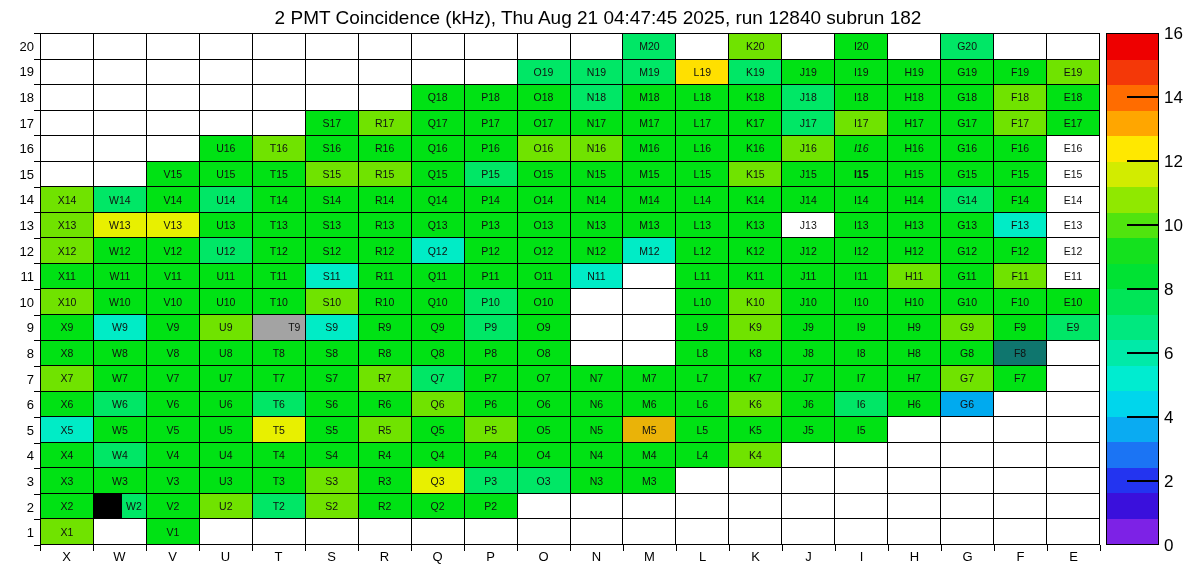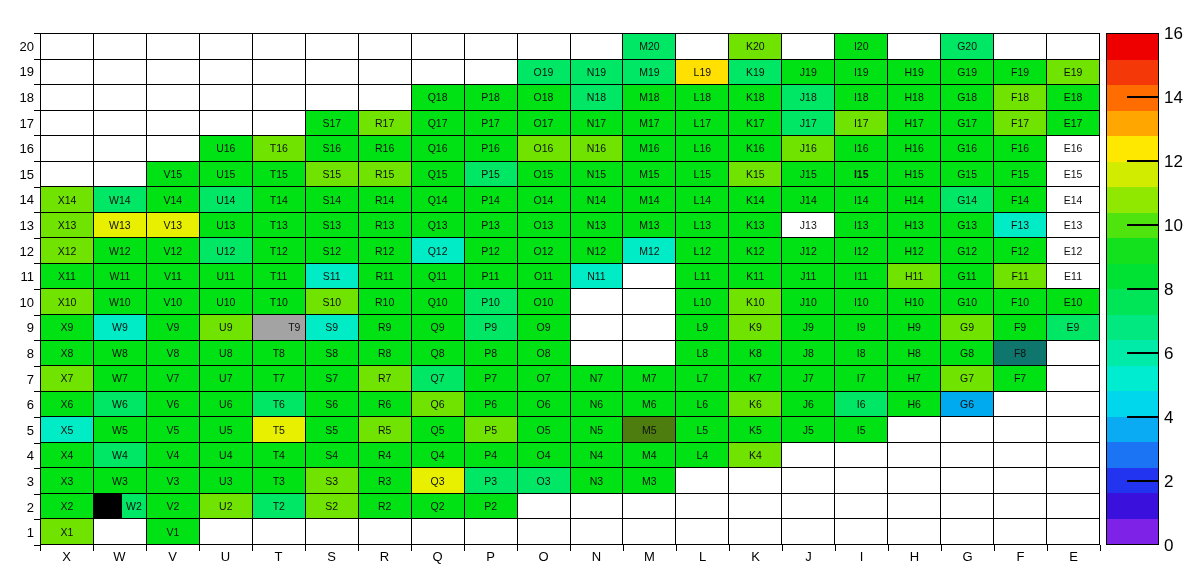--- a/index.html
+++ b/index.html
@@ -37,20 +37,21 @@
   .cb-band{flex:1 1 0;}
   .cb-tick{position:absolute;left:1127px;width:32px;height:2px;background:#000;}
   .cb-lab{
     position:absolute;left:1164px;width:32px;font-size:17px;color:#000;text-align:left;
   }
 </style>
 </head>
 <body>
 
 <div id="canvas">
+  <div id="title">2 PMT Coincidence (kHz), Thu Aug 21 04:47:45 2025, run 12840 subrun 182</div>
   <div id="frame">
       <div class="cell" style="background: rgb(255, 255, 255);"></div>
       <div class="cell" style="background: rgb(255, 255, 255);"></div>
       <div class="cell" style="background: rgb(255, 255, 255);"></div>
       <div class="cell" style="background: rgb(255, 255, 255);"></div>
       <div class="cell" style="background: rgb(255, 255, 255);"></div>
       <div class="cell" style="background: rgb(255, 255, 255);"></div>
       <div class="cell" style="background: rgb(255, 255, 255);"></div>
       <div class="cell" style="background: rgb(255, 255, 255);"></div>
       <div class="cell" style="background: rgb(255, 255, 255);"></div>
@@ -133,21 +134,21 @@
       <div class="cell" style="background: rgb(0, 226, 20);">S16</div>
       <div class="cell" style="background: rgb(0, 226, 20);">R16</div>
       <div class="cell" style="background: rgb(0, 226, 20);">Q16</div>
       <div class="cell" style="background: rgb(0, 226, 20);">P16</div>
       <div class="cell" style="background: rgb(112, 227, 0);">O16</div>
       <div class="cell" style="background: rgb(112, 227, 0);">N16</div>
       <div class="cell" style="background: rgb(0, 226, 20);">M16</div>
       <div class="cell" style="background: rgb(0, 226, 20);">L16</div>
       <div class="cell" style="background: rgb(0, 226, 20);">K16</div>
       <div class="cell" style="background: rgb(112, 227, 0);">J16</div>
-      <div class="cell" style="background: rgb(0, 226, 20);">I16</div>
+      <div class="cell" style="background: rgb(0, 226, 20); font-style: italic;">I16</div>
       <div class="cell" style="background: rgb(0, 226, 20);">H16</div>
       <div class="cell" style="background: rgb(0, 226, 20);">G16</div>
       <div class="cell" style="background: rgb(0, 226, 20);">F16</div>
       <div class="cell" style="background: rgb(255, 255, 255);">E16</div>
       <div class="cell" style="background: rgb(255, 255, 255);"></div>
       <div class="cell" style="background: rgb(255, 255, 255);"></div>
       <div class="cell" style="background: rgb(0, 226, 20);">V15</div>
       <div class="cell" style="background: rgb(0, 226, 20);">U15</div>
       <div class="cell" style="background: rgb(0, 226, 20);">T15</div>
       <div class="cell" style="background: rgb(112, 227, 0);">S15</div>
@@ -349,21 +350,21 @@
       <div class="cell" style="background: rgb(0, 226, 20);">W5</div>
       <div class="cell" style="background: rgb(0, 226, 20);">V5</div>
       <div class="cell" style="background: rgb(0, 226, 20);">U5</div>
       <div class="cell" style="background: rgb(232, 240, 0);">T5</div>
       <div class="cell" style="background: rgb(0, 226, 20);">S5</div>
       <div class="cell" style="background: rgb(112, 227, 0);">R5</div>
       <div class="cell" style="background: rgb(0, 226, 20);">Q5</div>
       <div class="cell" style="background: rgb(112, 227, 0);">P5</div>
       <div class="cell" style="background: rgb(0, 226, 20);">O5</div>
       <div class="cell" style="background: rgb(0, 226, 20);">N5</div>
-      <div class="cell" style="background: #4d7c0f;">M5</div>
+      <div class="cell" style="background: #eab308;">M5</div>
       <div class="cell" style="background: rgb(0, 226, 20);">L5</div>
       <div class="cell" style="background: rgb(0, 226, 20);">K5</div>
       <div class="cell" style="background: rgb(0, 226, 20);">J5</div>
       <div class="cell" style="background: rgb(0, 226, 20);">I5</div>
       <div class="cell" style="background: rgb(255, 255, 255);"></div>
       <div class="cell" style="background: rgb(255, 255, 255);"></div>
       <div class="cell" style="background: rgb(255, 255, 255);"></div>
       <div class="cell" style="background: rgb(255, 255, 255);"></div>
       <div class="cell" style="background: rgb(0, 226, 20);">X4</div>
       <div class="cell" style="background: rgb(0, 231, 102);">W4</div>

